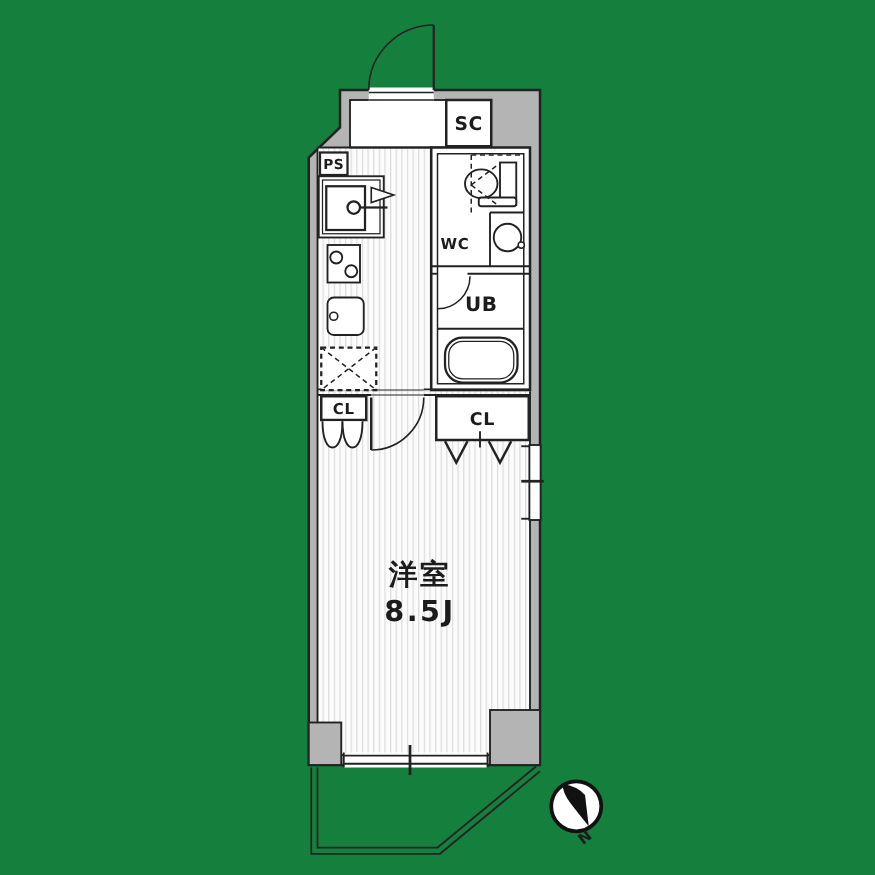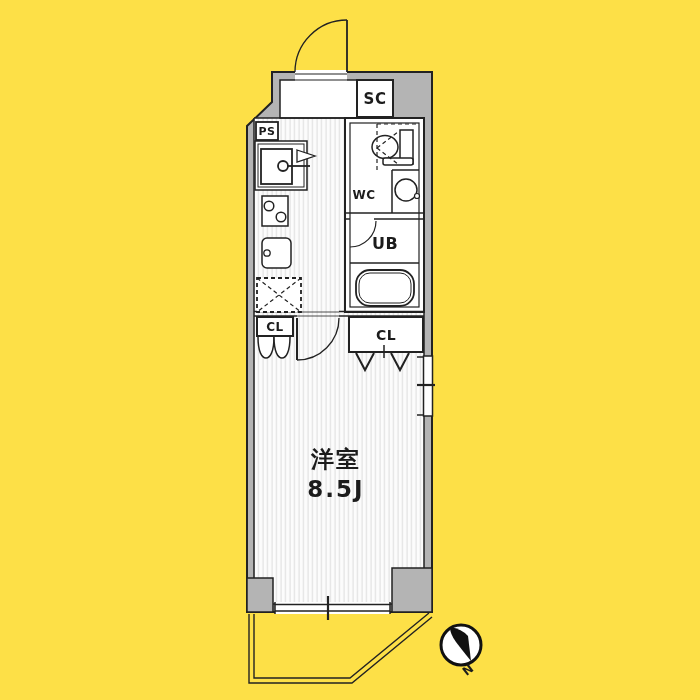--- a/index.html
+++ b/index.html
@@ -1,16 +1,16 @@
 <!DOCTYPE html>
 <html><head>
 <meta charset="utf-8">
 <style>
   html,body{margin:0;padding:0;background:#ffffff;}
-  .stage{position:relative;width:700px;height:700px;background:#fde047;overflow:hidden;
+  .stage{position:relative;width:700px;height:700px;background:#15803d;overflow:hidden;
          font-family:"DejaVu Sans","Liberation Sans",sans-serif;}
   svg{position:absolute;left:0;top:0;}
   text{font-family:"DejaVu Sans","Liberation Sans",sans-serif;fill:#1c1c1c;}
   .lbl{font-weight:600;letter-spacing:.5px;}
   .room-lbl{font-weight:600;letter-spacing:2px;}
 </style>
 </head>
 <body>
 
 <div class="stage">

